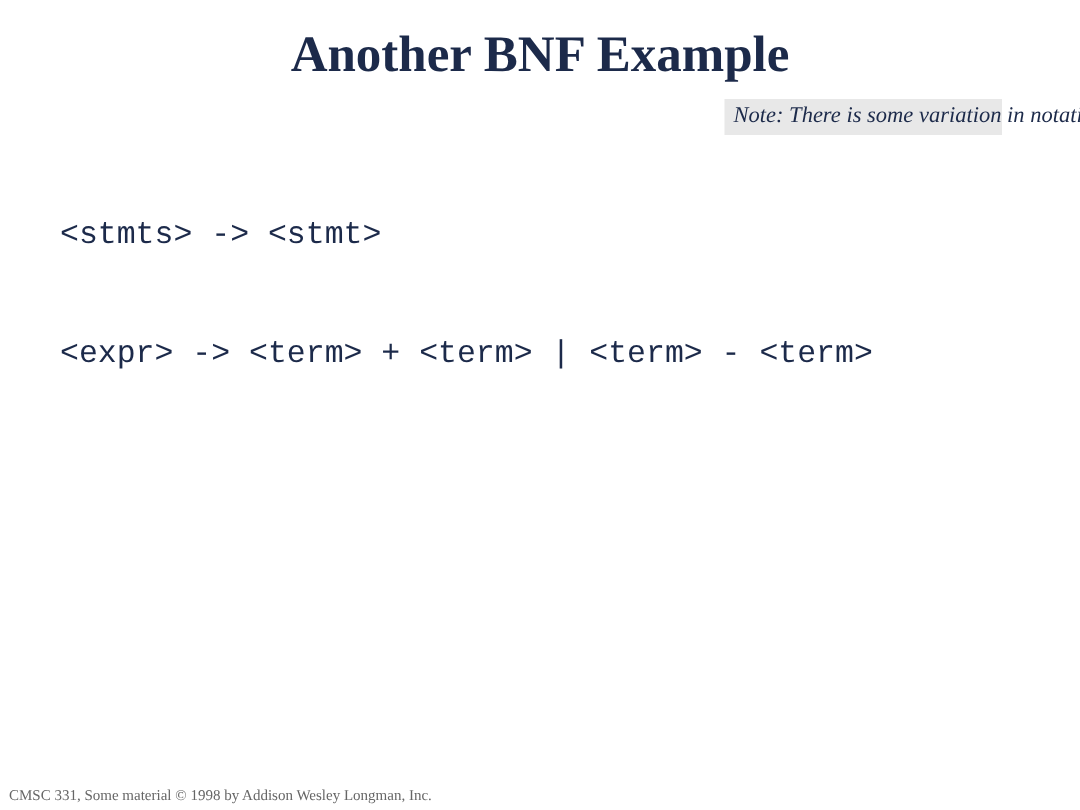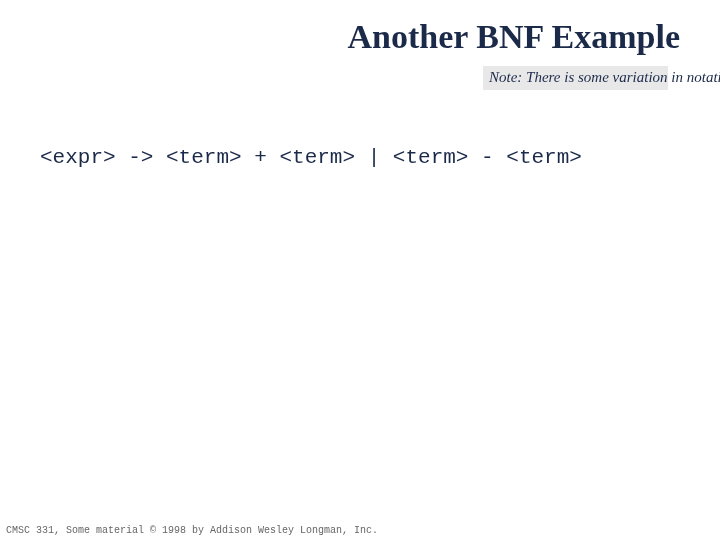--- a/index.html
+++ b/index.html
@@ -14,21 +14,21 @@
     overflow: hidden;
   }
   .slide {
     position: relative;
     width: 100%;
     height: 100%;
     padding: 10px 40px 0 40px;
     box-sizing: border-box;
   }
   .title {
-    text-align: right;
+    text-align: center;
     font-size: 34px;
     font-weight: bold;
     color: #1c2a4a;
     margin: 8px 0 10px 0;
   }
   .grammar {
     font-family: "Courier New", Courier, monospace;
     font-size: 21px;
     color: #1c2a4a;
     white-space: pre;
@@ -47,31 +47,32 @@
     font-style: italic;
     color: #1c2a4a;
     padding: 2px 6px 4px 6px;
     line-height: 1.2;
     box-sizing: border-box;
   }
   .footer {
     position: absolute;
     left: 6px;
     bottom: 4px;
-    font-family: Liberation Mono, monospace;
+    font-family: Liberation Serif, serif;
     font-size: 10px;
     color: #666666;
   }
 </style>
 </head>
 <body>
 
 <div class="slide">
   <div class="title">Another BNF  Example</div>
 
   <div class="grammar">
     <div class="note-box">Note: There is some variation in notation for BNF grammars. Here we are using -&gt; in the rules instead of ::= .</div>
+    <div>&lt;stmts&gt; -&gt; &lt;stmt&gt;</div>
     <div>&lt;expr&gt; -&gt; &lt;term&gt; + &lt;term&gt; | &lt;term&gt; - &lt;term&gt;</div>
     
   </div>
 
   <div class="footer">CMSC 331, Some material © 1998 by Addison Wesley Longman, Inc.</div>
 </div>
 
 </body></html>

